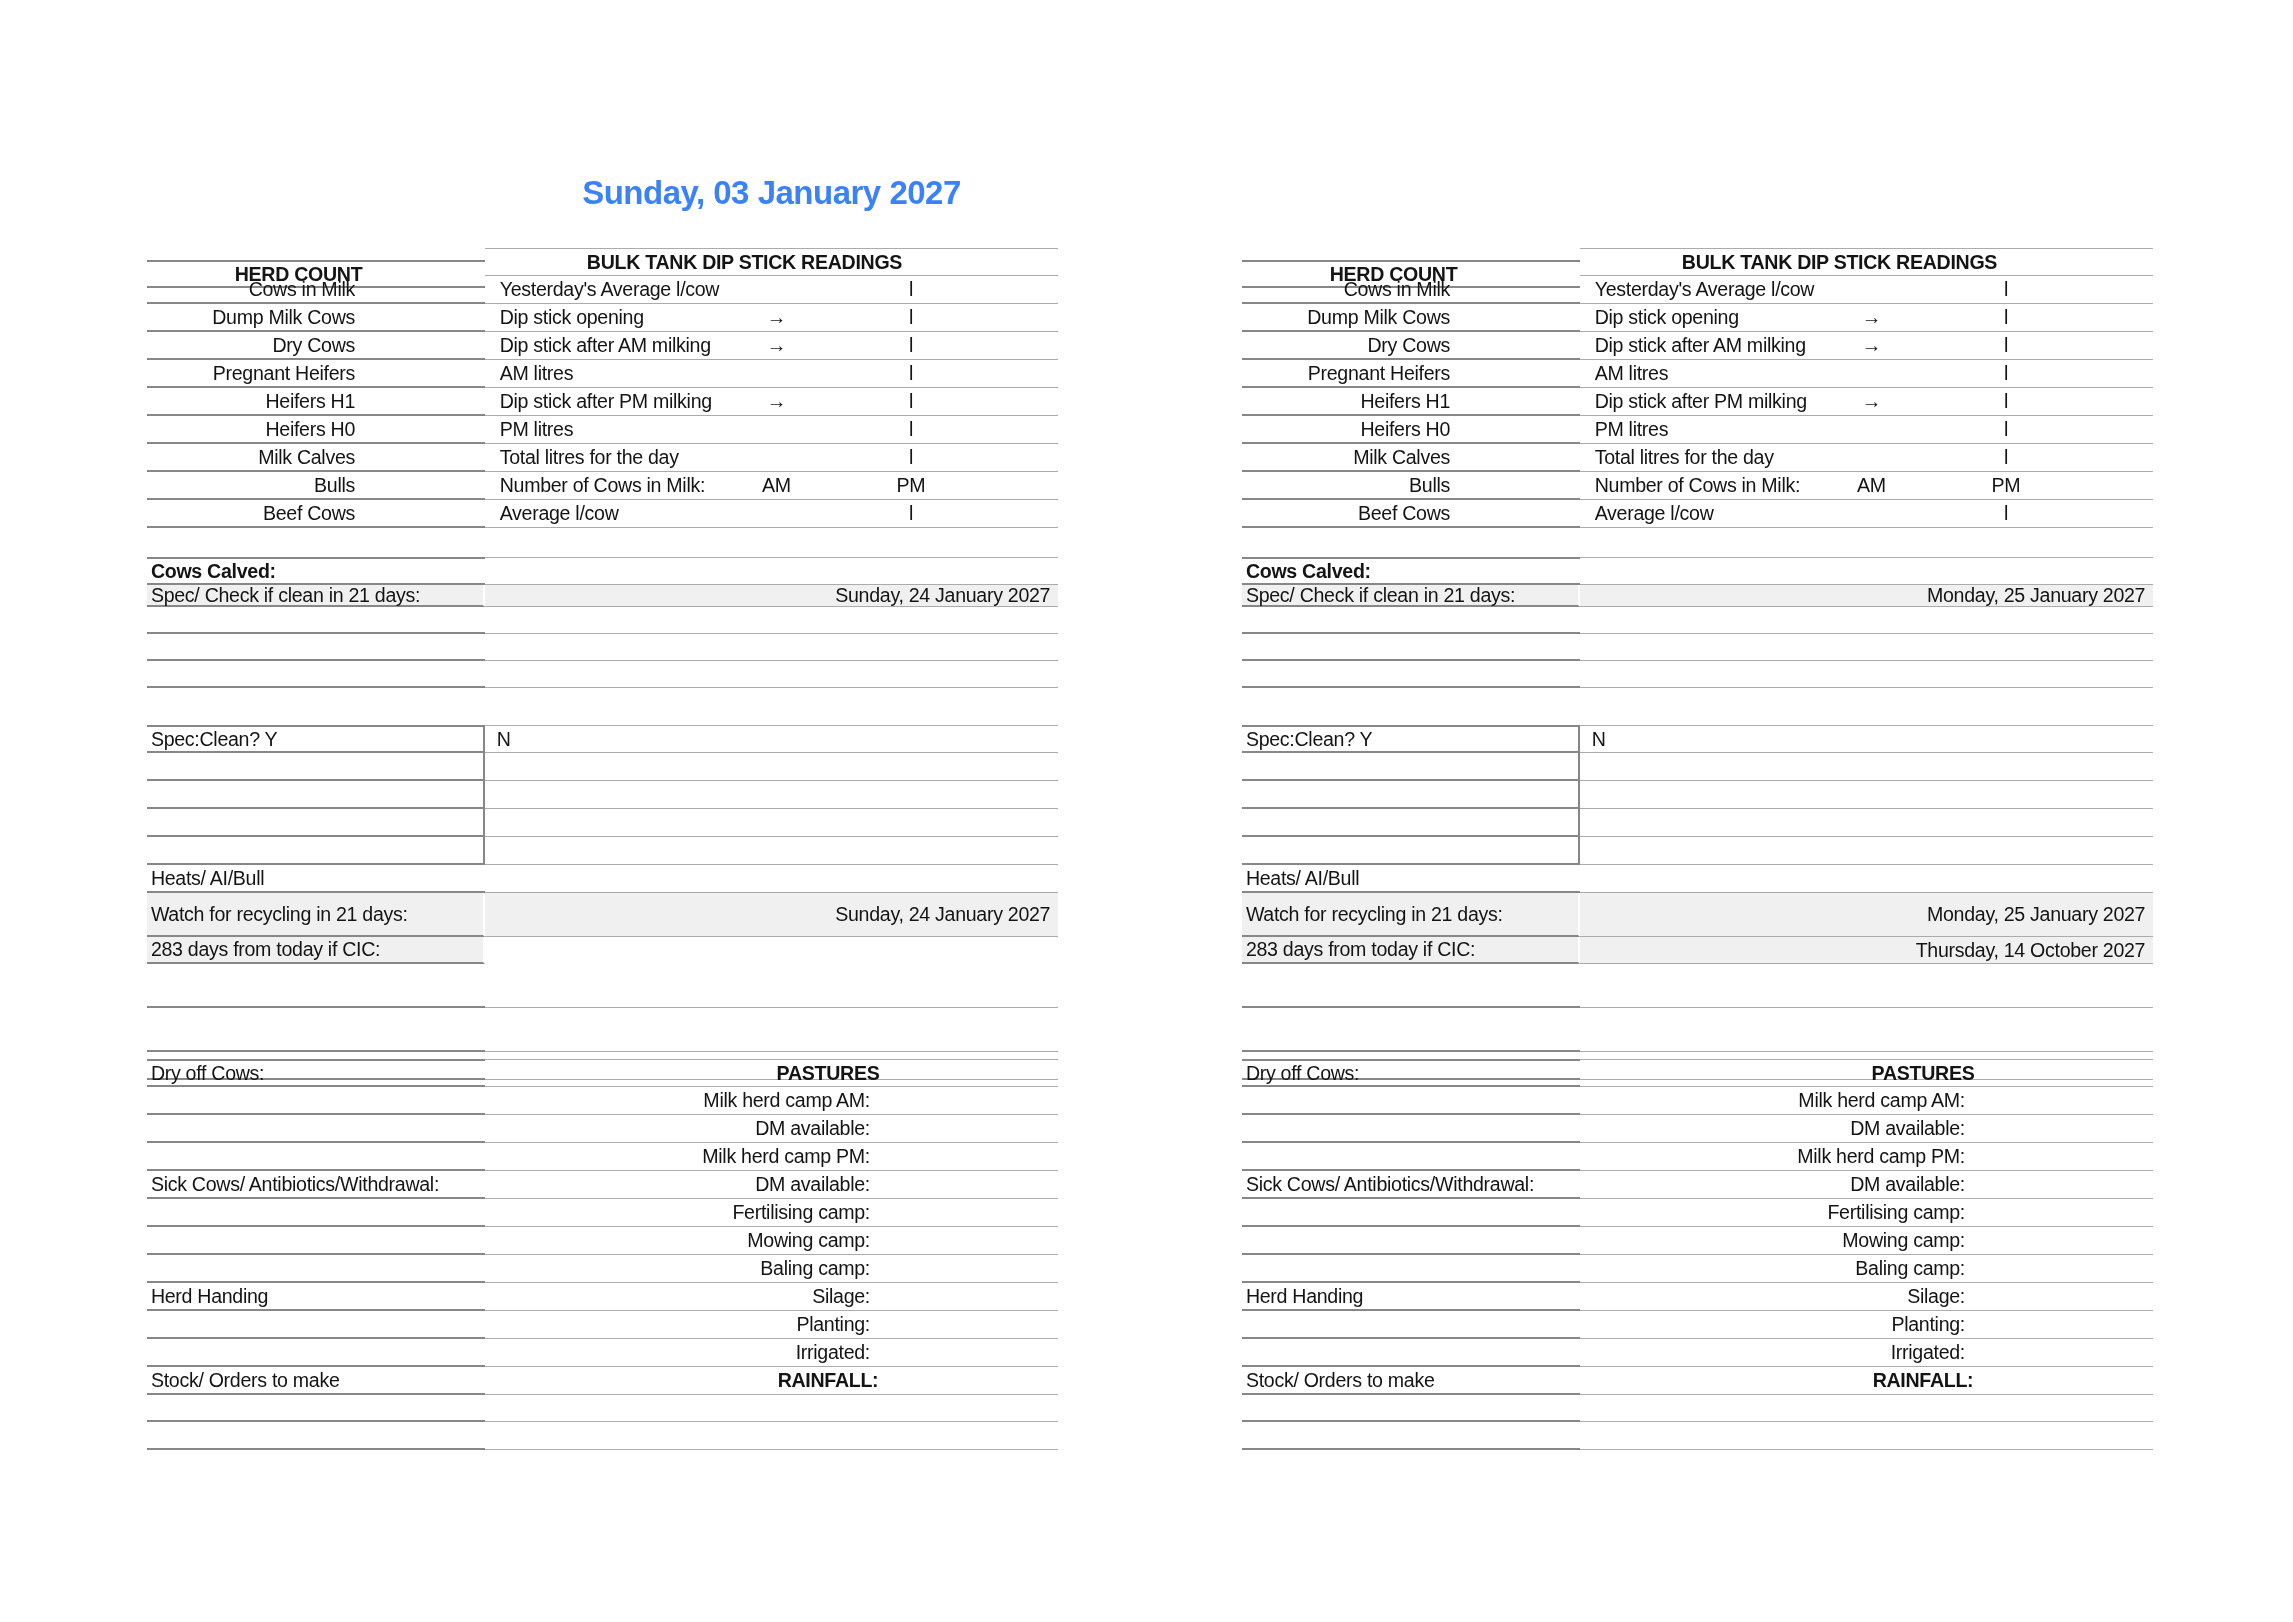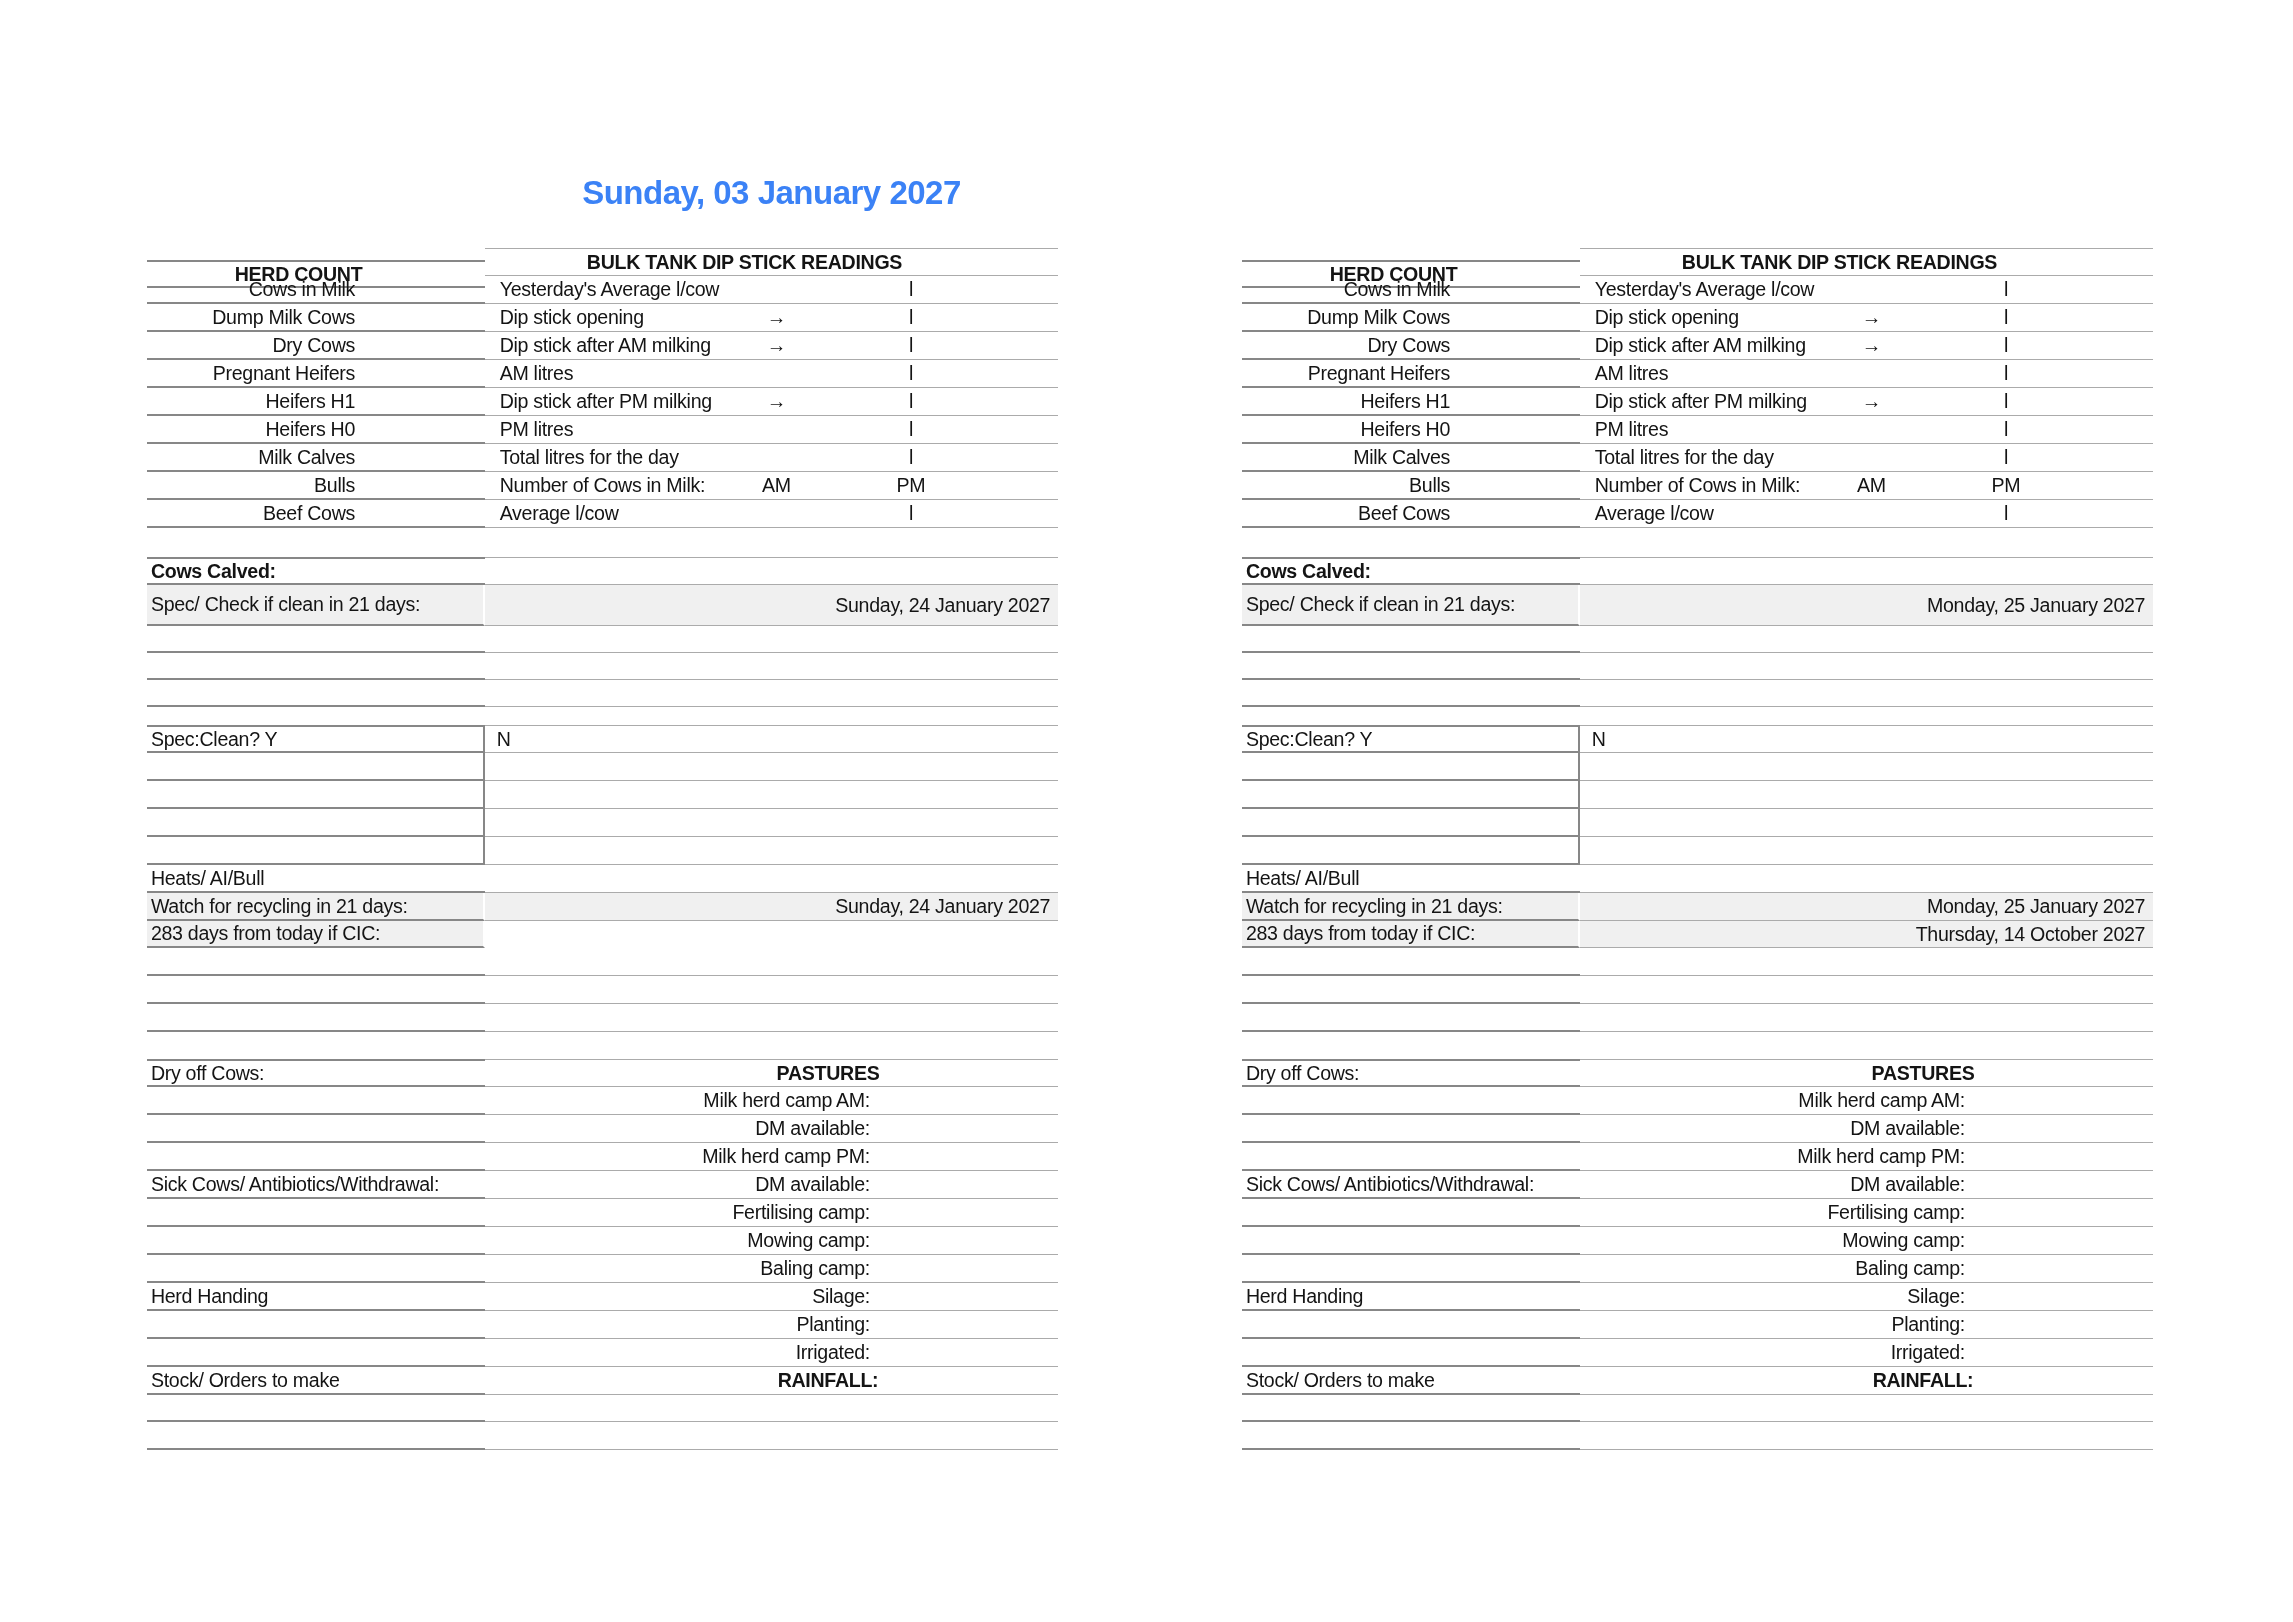--- a/index.html
+++ b/index.html
@@ -27,22 +27,22 @@
   .t-main{top:248px;}
   .t-calved{top:557px;}
   .t-spec{top:725px;}
   .t-heats{top:865px;}
   .t-past{top:1059px;}
   .t-blank2{top:1394px;}
 
   .row,.mrow{display:flex;width:912px;}
   .mrow{height:28px;}
   .mrow.hdr{height:28px;}
-  .r25{height:28px;} .r27{height:26.5px;} .r28{height:27.4px;} .r29{height:28px;}
-  .r32{height:41px;} .r285{height:28px;} .r286{height:28px;}
+  .r25{height:28px;} .r27{height:26.5px;} .r28{height:27.4px;} .r29{height:44px;}
+  .r32{height:22px;} .r285{height:28px;} .r286{height:28px;}
 
   .lc,.rc{box-sizing:border-box;display:flex;align-items:center;height:100%;}
   .lc{width:338px;border-bottom:2px solid var(--ld);}
   .rc{width:573px;border-bottom:1px solid var(--ll);}
   .topl{border-top:2px solid var(--ld);}
   .topr{border-top:1px solid var(--ll);}
 
   .shade .lc,.shade .rc{background:var(--shade);}
   .shade .lc{border-right:2.9px solid #ffffff;}
 

